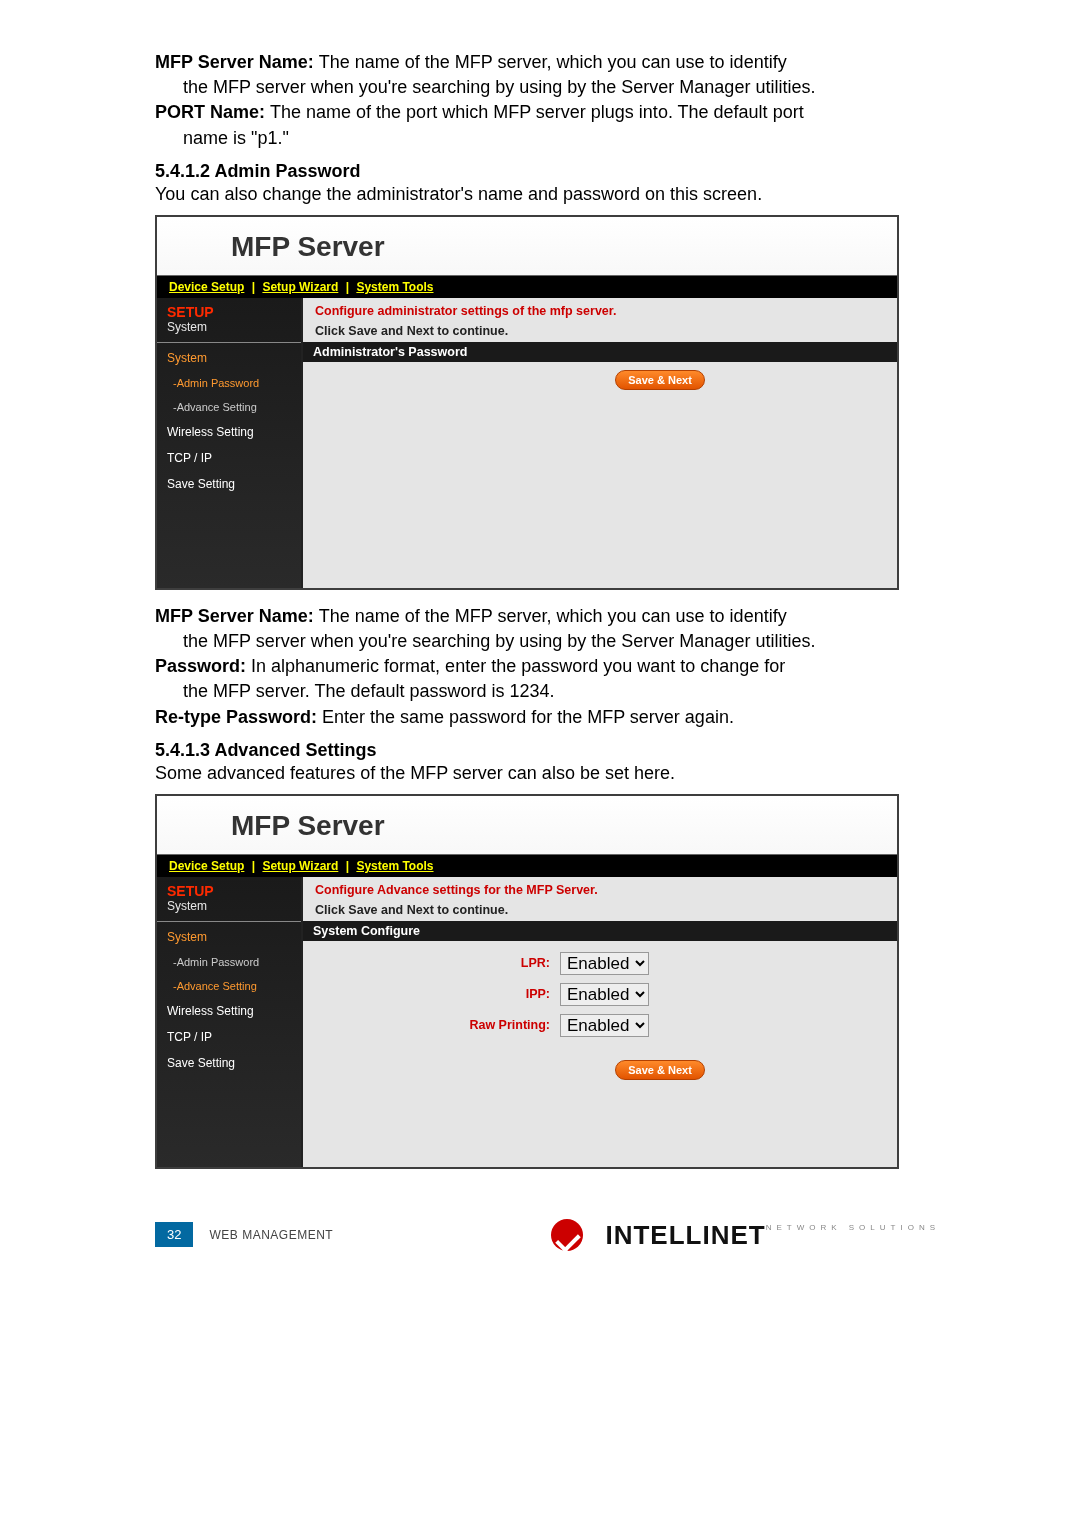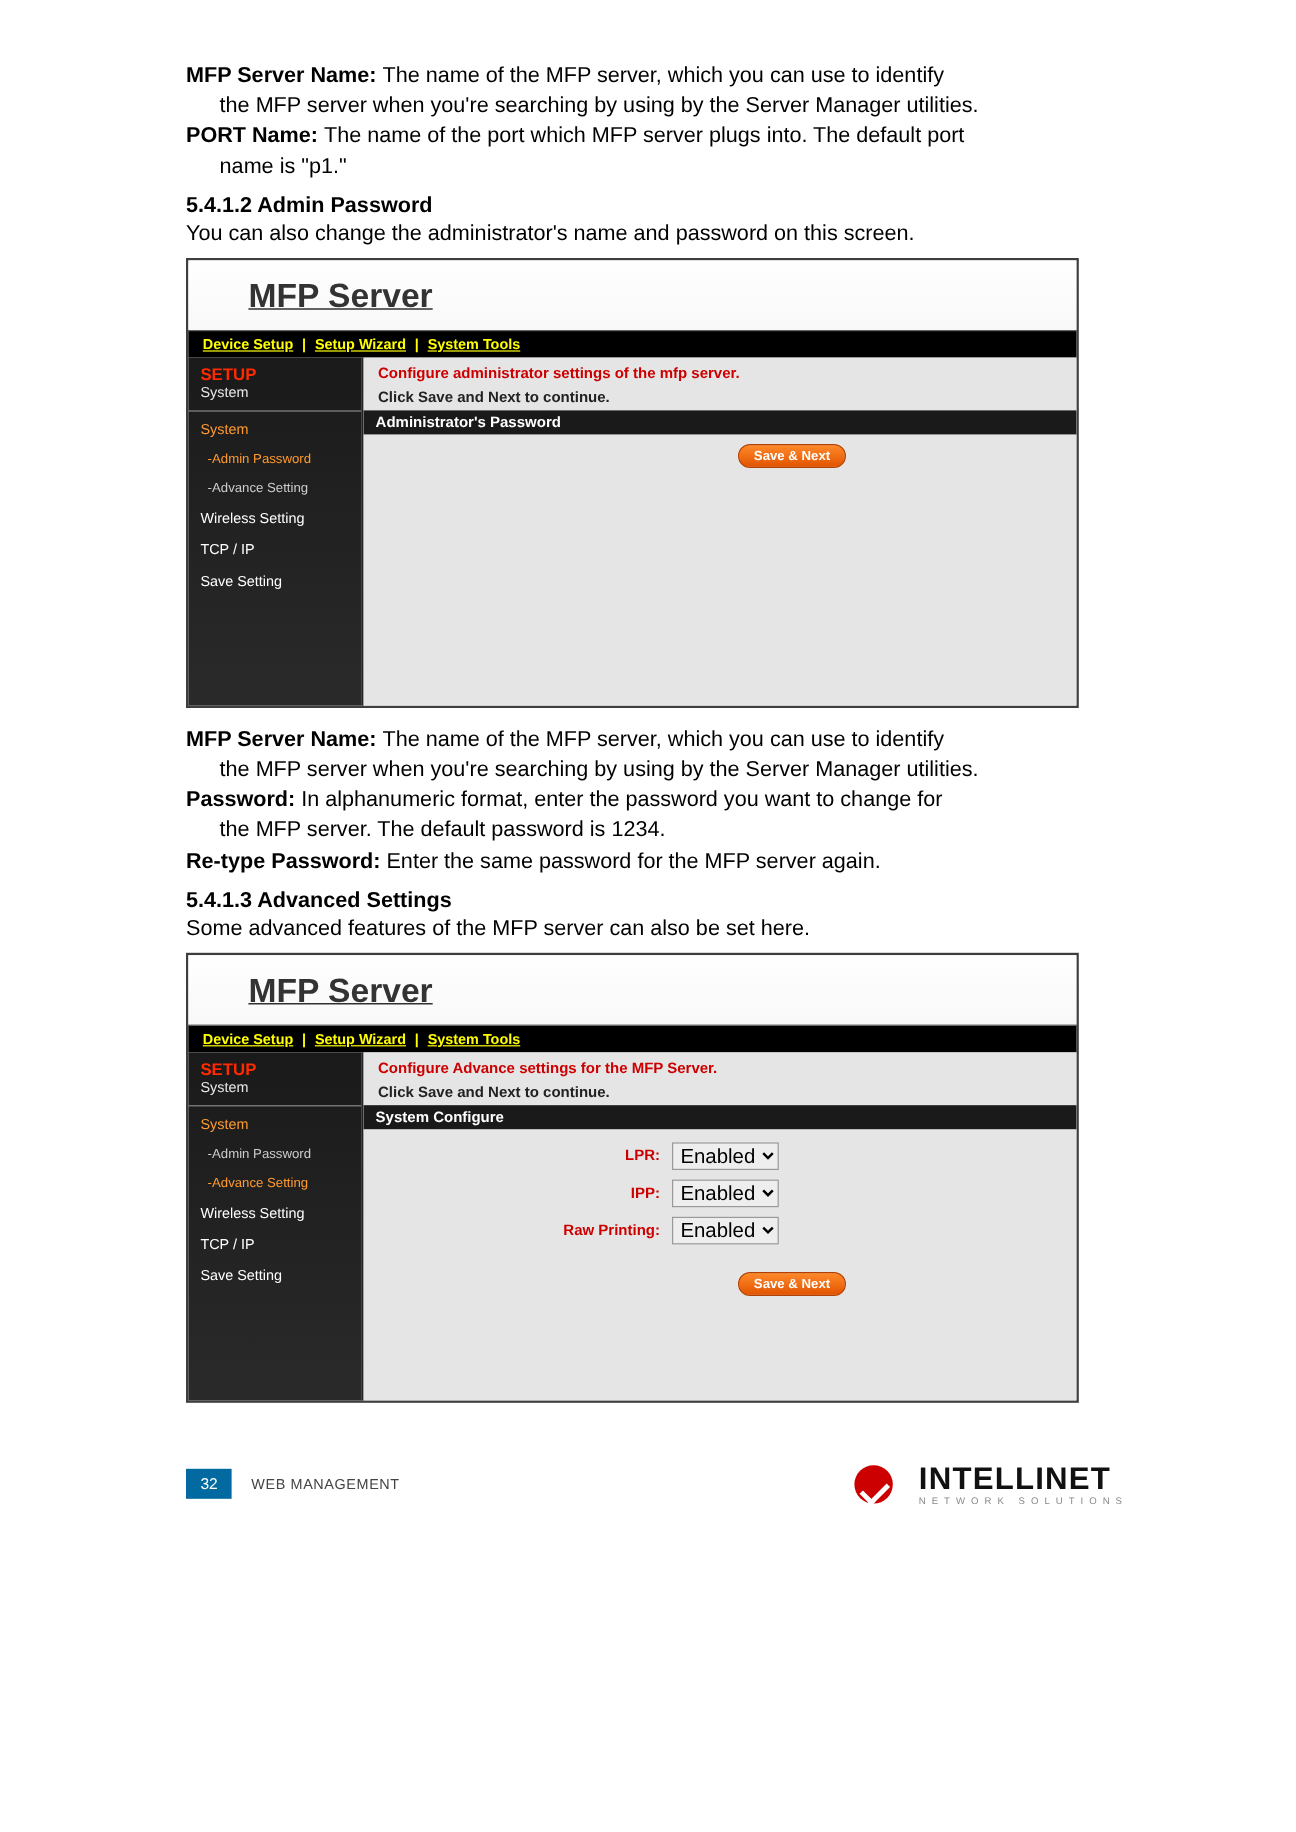--- a/index.html
+++ b/index.html
@@ -32,23 +32,22 @@
     font-size: 18px;
     margin: 0 0 10px 0;
   }
   .screenshot {
     border: 2px solid #3e3e3e;
     background: #fff;
     margin: 6px 0 14px 0;
     width: 740px;
   }
   .ss-header {
-    padding: 14px 0 12px 50px;
+    padding: 14px 0 12px 74px;
     background: linear-gradient(#fff, #f8f8f8);
-    text-decoration: underline;
   }
   .ss-title {
     font-size: 28px;
     font-weight: bold;
     color: #333;
   }
   .topnav {
     background: #000;
     color: #ff0;
     font-size: 12px;
@@ -219,21 +218,21 @@
     content: "";
     position: absolute;
     left: 6px; top: 14px;
     width: 18px; height: 10px;
     border-left: 4px solid #fff;
     border-bottom: 4px solid #fff;
     transform: rotate(-45deg);
   }
   .logo-text {
     display: flex;
-    flex-direction: column;
+    flex-direction: row;
     line-height: 1;
     margin-left: 16px;
   }
   .logo-text .brand {
     font-size: 26px;
     font-weight: 900;
     letter-spacing: 1px;
     color: #111;
   }
   .logo-text .sub {

